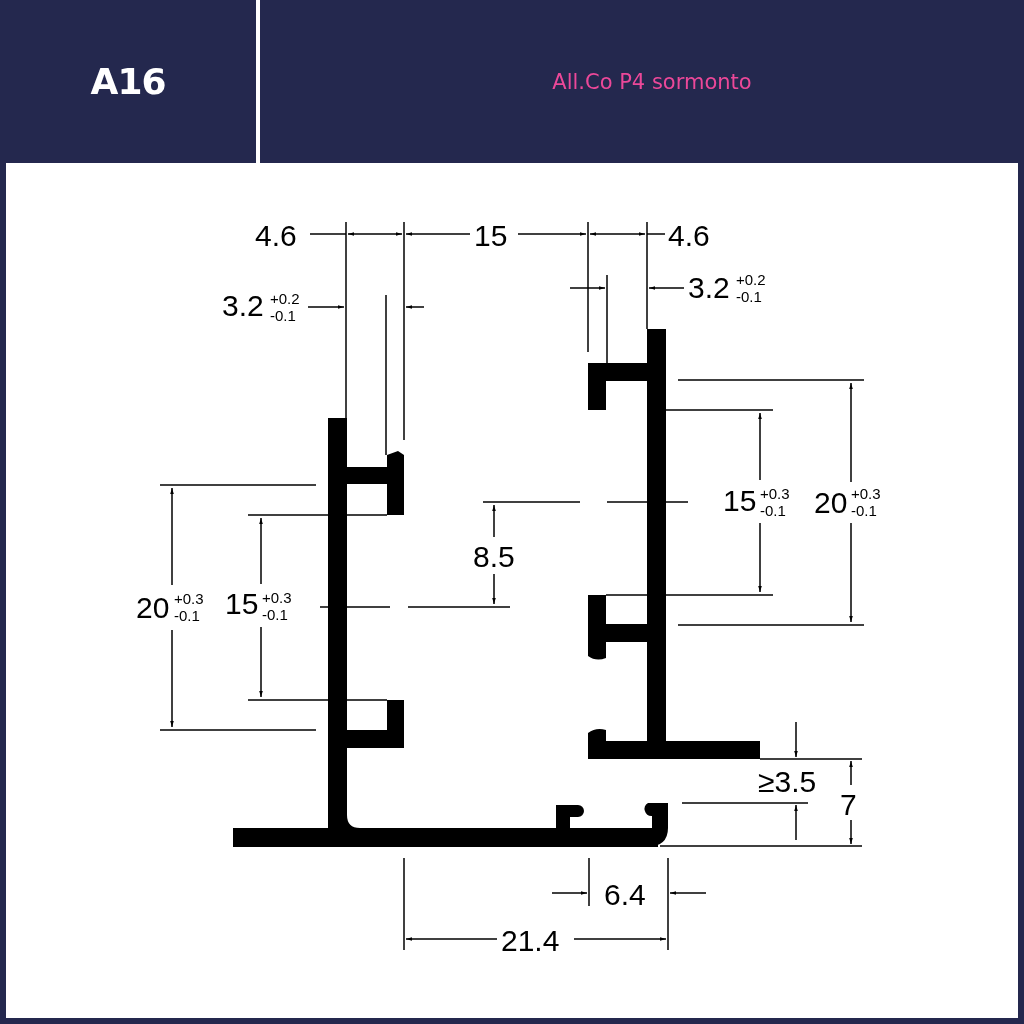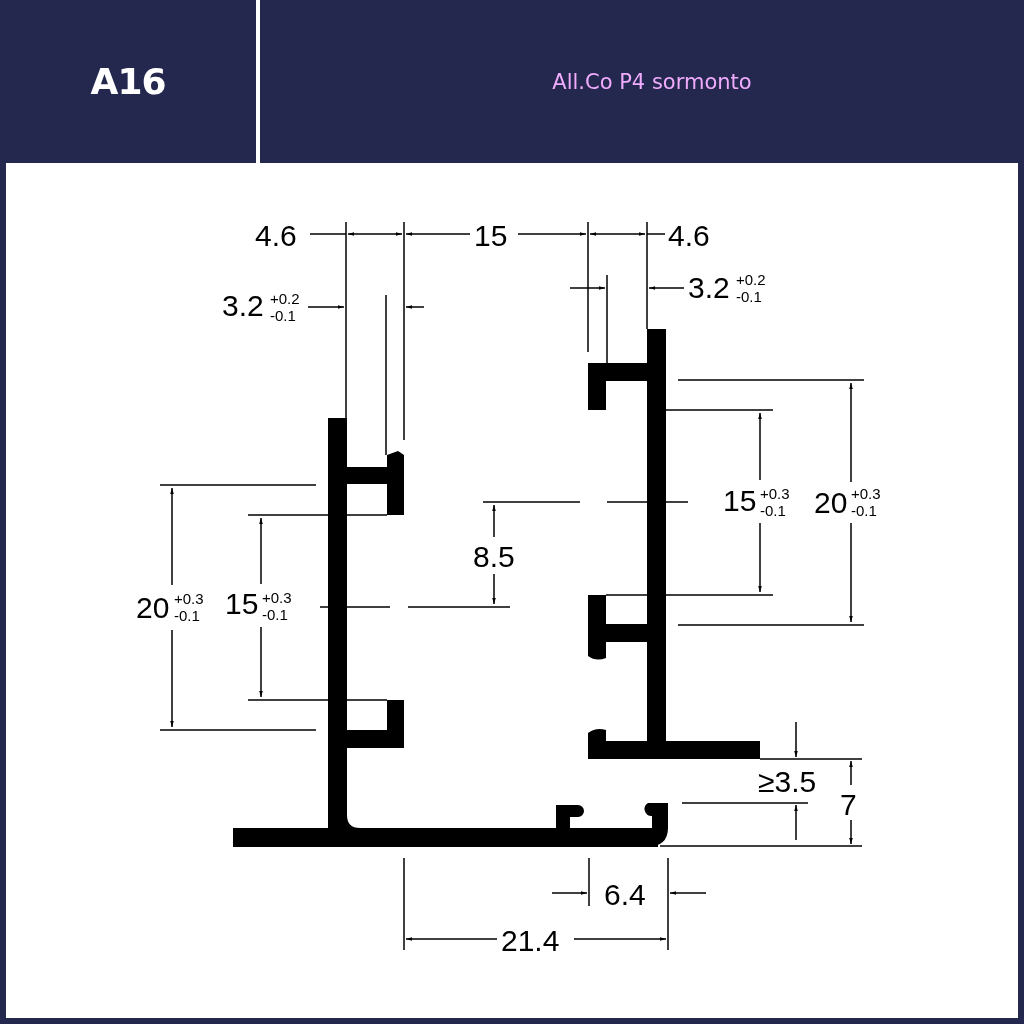--- a/index.html
+++ b/index.html
@@ -2,21 +2,21 @@
 <html><head>
   <meta charset="utf-8">
   <style>
     html, body { margin: 0; padding: 0; }
     body { width: 1024px; height: 1024px; background: #24284e; position: relative; overflow: hidden; font-family: "Liberation Sans", sans-serif; }
     .header { position: absolute; left: 0; top: 0; width: 1024px; height: 163px; background: #24284e; }
     .code-cell { position: absolute; left: 0; top: 0; width: 256px; height: 163px; display: flex; align-items: center; justify-content: center; }
     .code-text { color: #ffffff; font-family: "DejaVu Sans", sans-serif; font-weight: bold; font-size: 36px; letter-spacing: -1px; }
     .divider { position: absolute; left: 256px; top: 0; width: 4px; height: 163px; background: #ffffff; }
     .title-cell { position: absolute; left: 260px; top: 0; width: 764px; height: 163px; display: flex; align-items: center; justify-content: center; }
-    .title-text { color: #f0abfc; font-family: "DejaVu Sans", sans-serif; font-size: 21px; margin-left: 20px; }
+    .title-text { color: #ec4899; font-family: "DejaVu Sans", sans-serif; font-size: 21px; margin-left: 20px; }
     .panel { position: absolute; left: 6px; top: 163px; width: 1012px; height: 855px; background: #ffffff; }
     svg { position: absolute; left: 0; top: 0; }
     .dim { font-family: "Liberation Sans", sans-serif; fill: #000; }
   </style>
 </head>
 <body>
 
 <div class="header">
   <div class="code-cell">
     <span class="code-text">A16</span>

